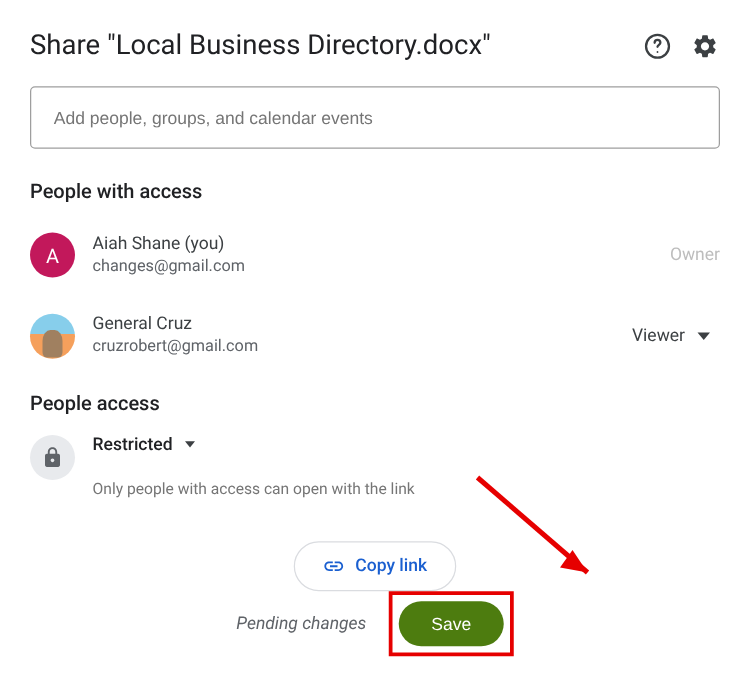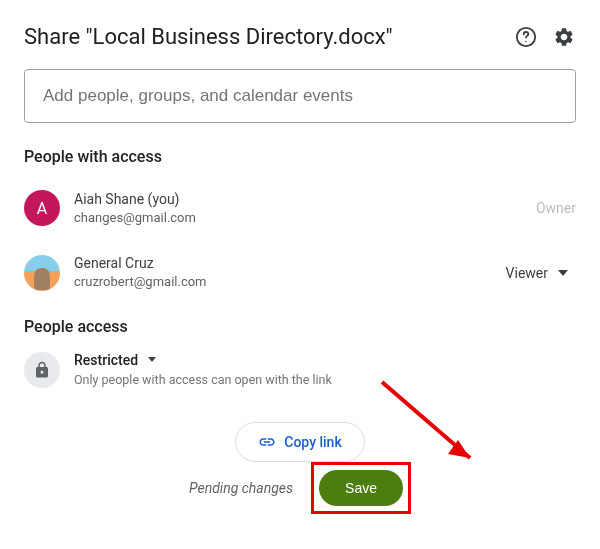--- a/index.html
+++ b/index.html
@@ -34,21 +34,21 @@
       align-items: center;
       justify-content: center;
       cursor: pointer;
       color: #3c4043;
     }
     .add-input {
       width: 100%;
       border: 1px solid #9e9e9e;
       border-radius: 4px;
       padding: 16px 18px;
-      font-size: 17px;
+      font-size: 14px;
       color: #5f6368;
       margin-bottom: 24px;
       background: #fff;
     }
     .section-title {
       font-size: 16px;
       font-weight: 500;
       color: #202124;
       margin-bottom: 16px;
     }
@@ -129,21 +129,21 @@
     }
     .general-info { flex: 1; }
     .restricted-row {
       display: flex;
       align-items: center;
       gap: 10px;
       font-size: 14px;
       font-weight: 500;
       color: #202124;
       cursor: pointer;
-      margin-bottom: 4px;
+      margin-bottom: 20px;
     }
     .general-desc {
       font-size: 12.5px;
       color: #757575;
     }
     .footer {
       display: flex;
       align-items: center;
       justify-content: space-between;
       margin-top: 34px;

